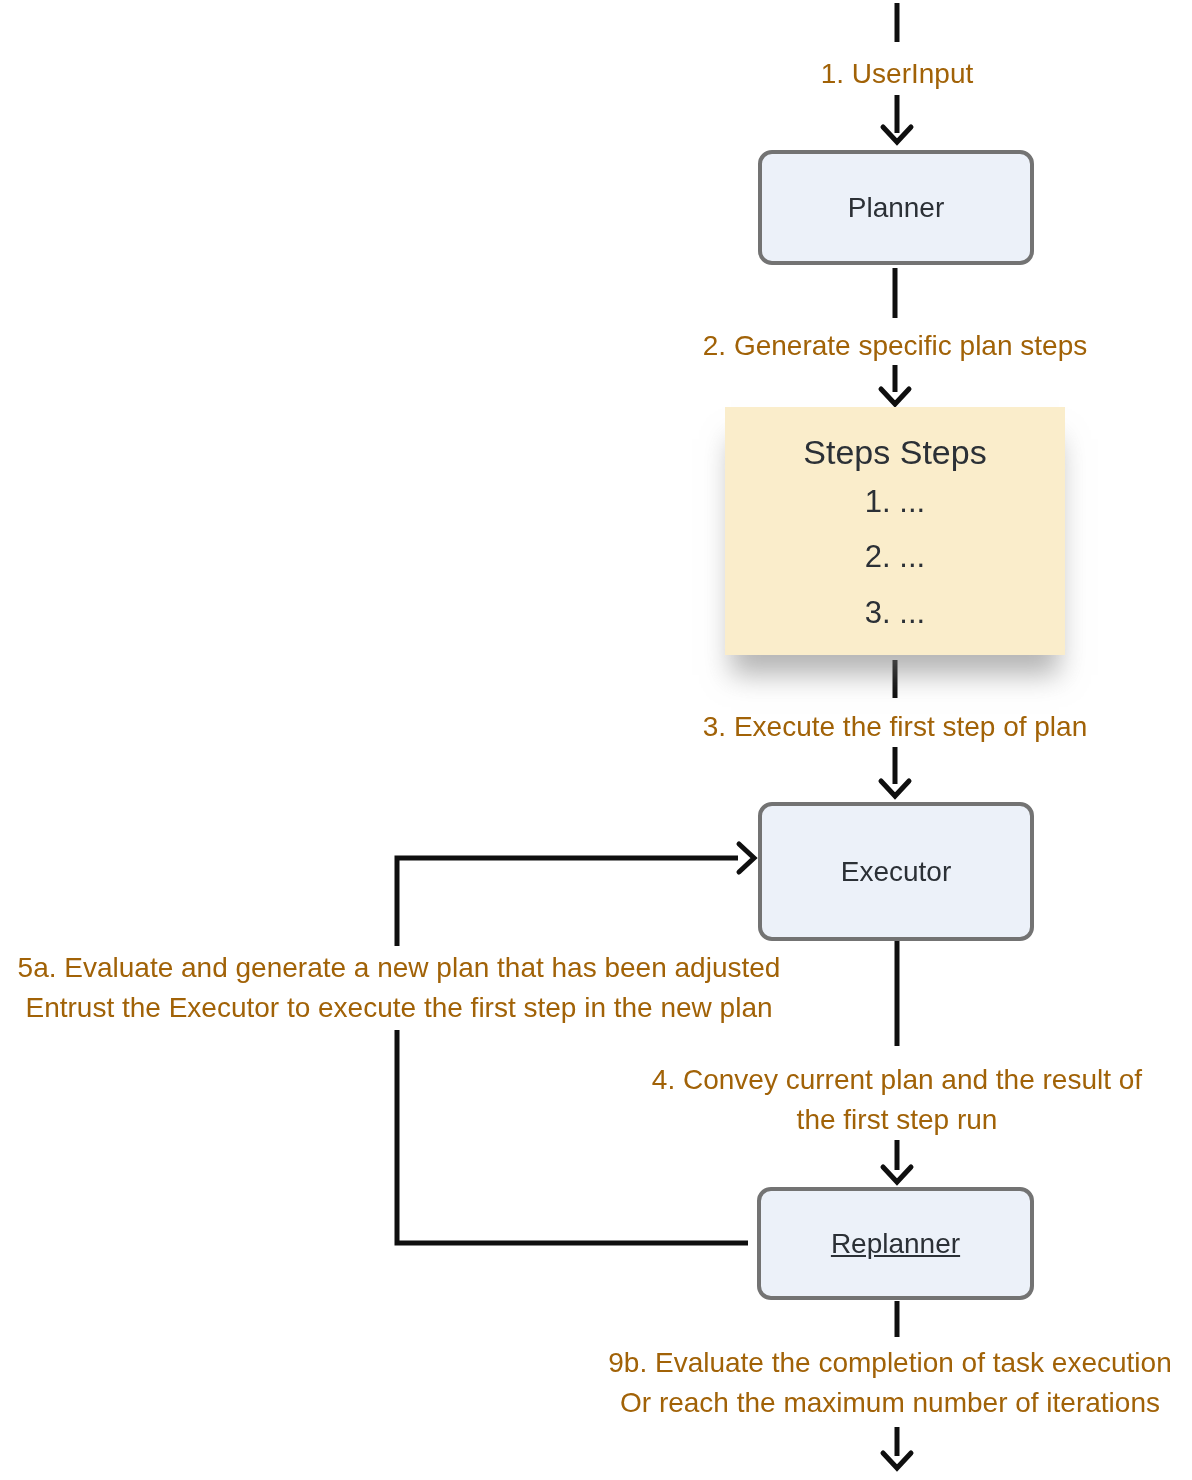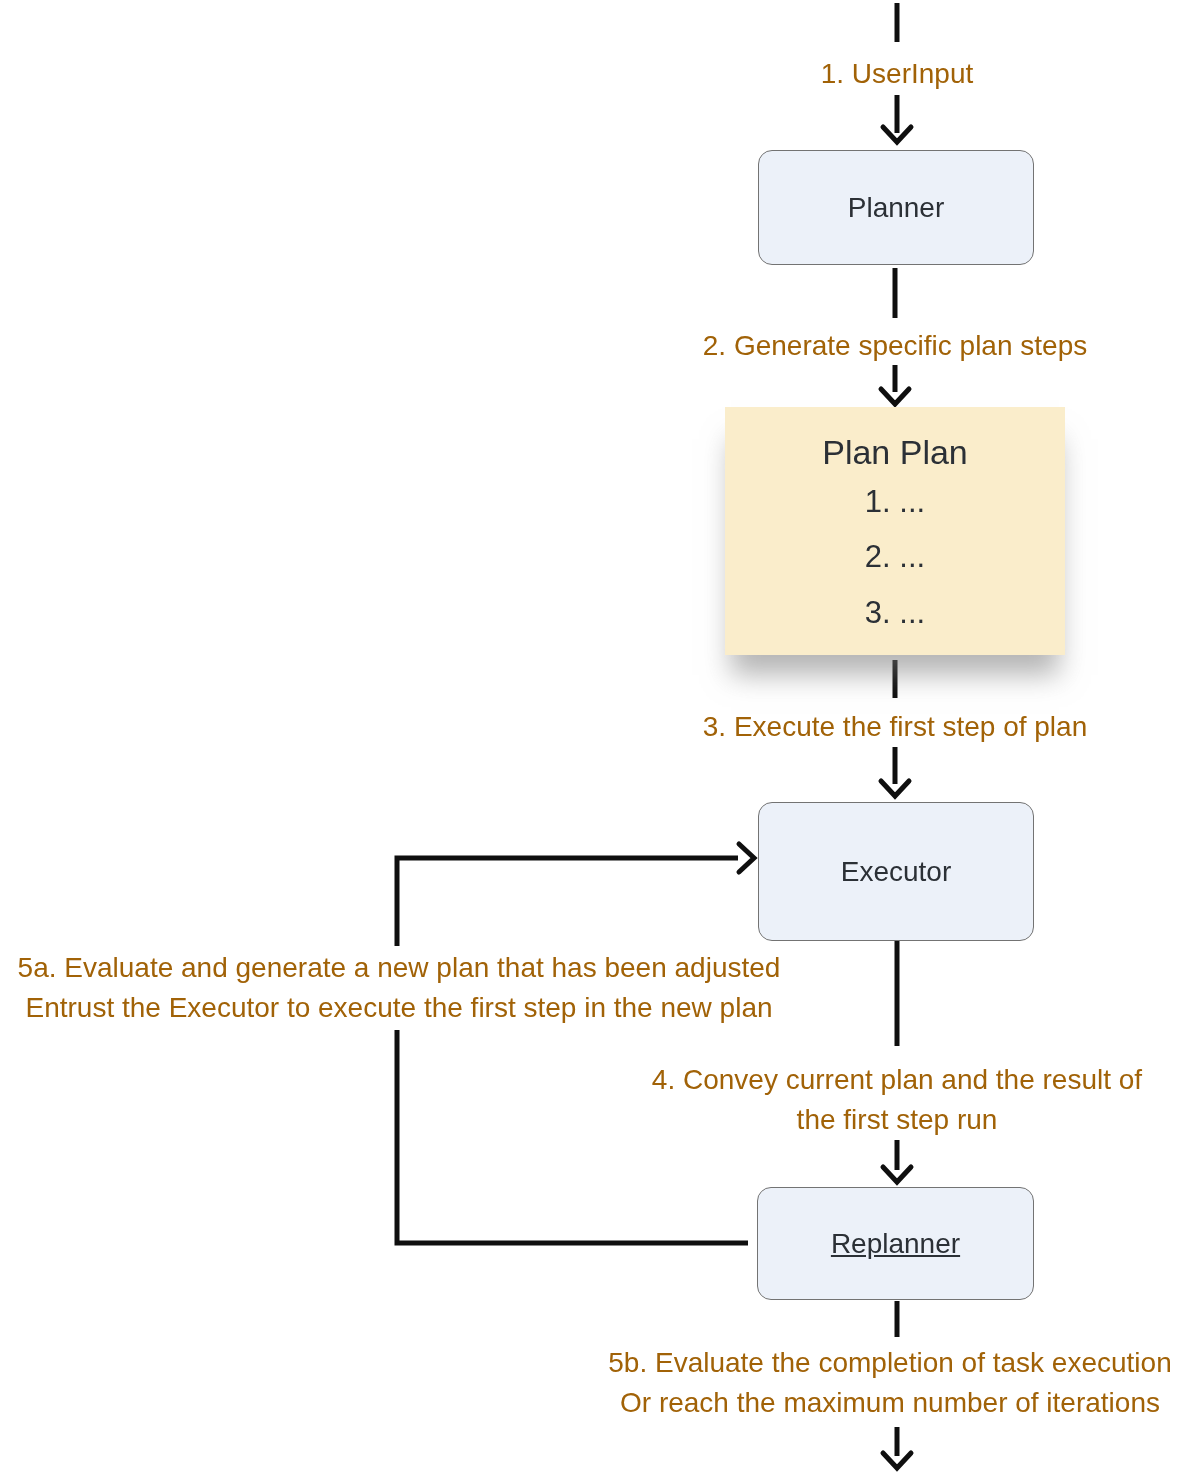--- a/index.html
+++ b/index.html
@@ -29,21 +29,21 @@
     stroke-width: 5;
   }
   svg.edges path.head {
     stroke-linecap: round;
     stroke-linejoin: miter;
   }
   .node {
     position: absolute;
     z-index: 3;
     background: #ECF1F9;
-    border: 1px solid #737373;
+    border: 4px solid #737373;
     border-radius: 14px;
     display: flex;
     align-items: center;
     justify-content: center;
     font-size: 28px;
     color: #2b3036;
     box-sizing: border-box;
   }
   .node-planner   { left: 758px; top: 150px; width: 276px; height: 115px; }
   .node-executor  { left: 758px; top: 802px; width: 276px; height: 139px; }
@@ -133,21 +133,21 @@
       <path d="M748 1243 H 397 V 858 H 738"></path>
       <path class="head" d="M739 844 L754 858 L739 872"></path>
     </g>
   </svg>
 
   <div class="node node-planner">
     <span>Planner</span>
   </div>
 
   <div class="plan-steps">
-    <div class="ps-title">Plan Plan</div>
+    <div class="ps-title">Steps Steps</div>
     <div class="ps-item">1. ...</div>
     <div class="ps-item">2. ...</div>
     <div class="ps-item">3. ...</div>
   </div>
 
   <div class="node node-executor">
     <span>Executor</span>
   </div>
 
   <div class="node node-replanner">
@@ -164,17 +164,17 @@
     <div>4. Convey current plan and the result of</div>
     <div>the first step run</div>
   </div>
 
   <div class="edge-label lbl-step5a">
     <div>5a. Evaluate and generate a new plan that has been adjusted</div>
     <div>Entrust the Executor to execute the first step in the new plan</div>
   </div>
 
   <div class="edge-label lbl-step5b">
-    <div>5b. Evaluate the completion of task execution</div>
+    <div>9b. Evaluate the completion of task execution</div>
     <div>Or reach the maximum number of iterations</div>
   </div>
 
 </div>
 
 </body></html>

